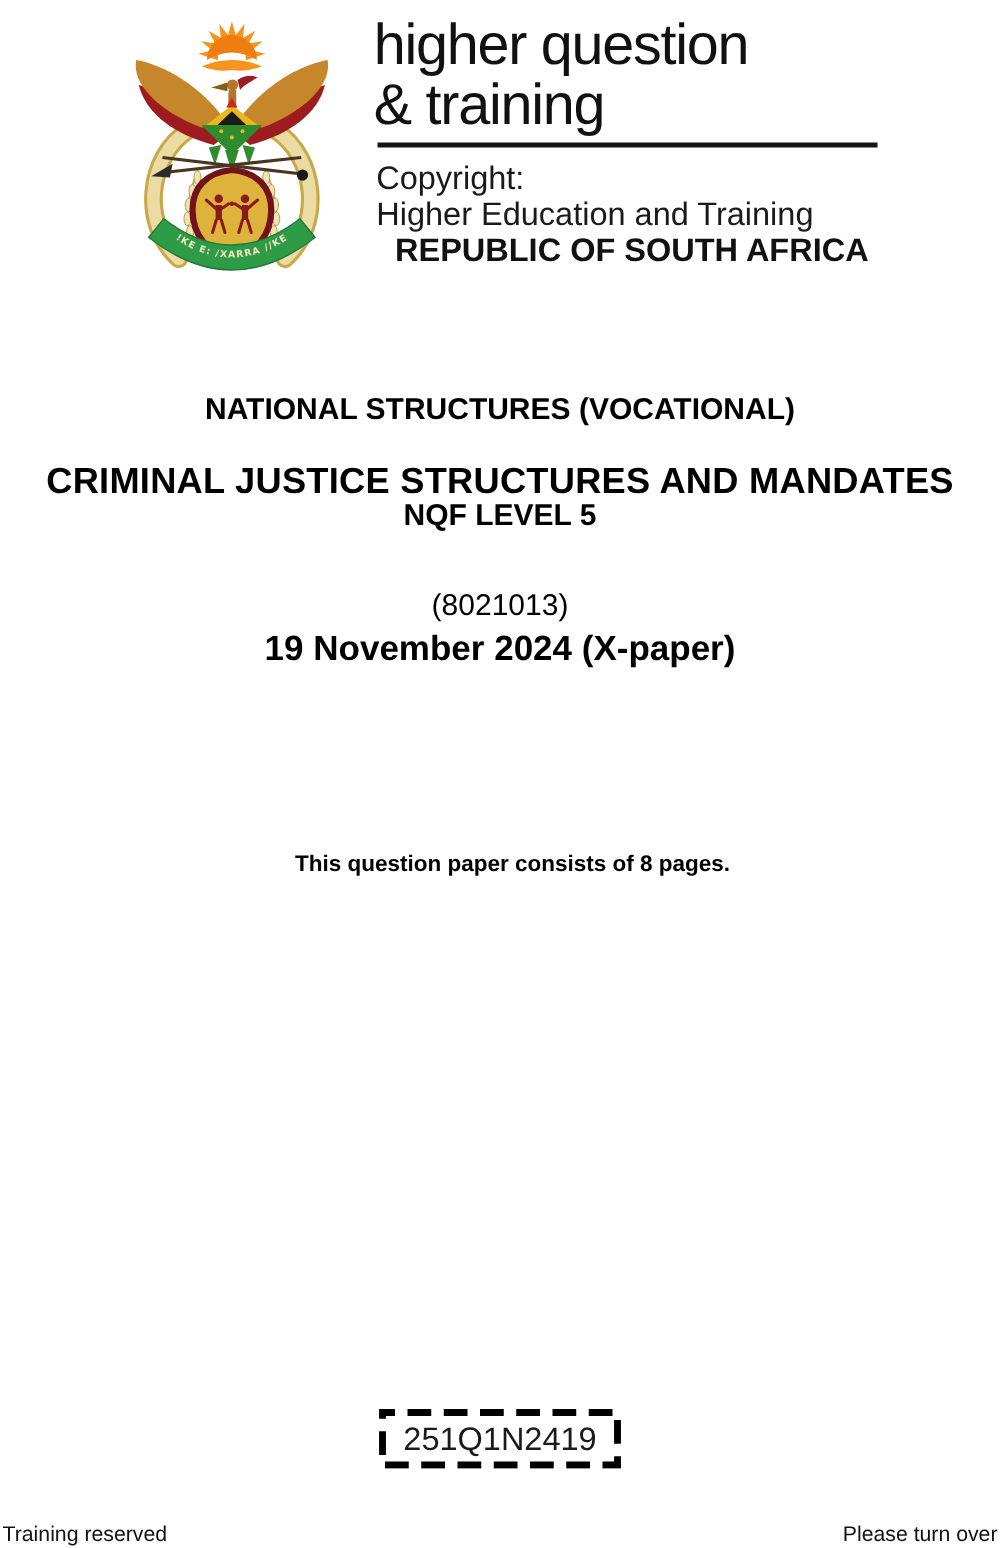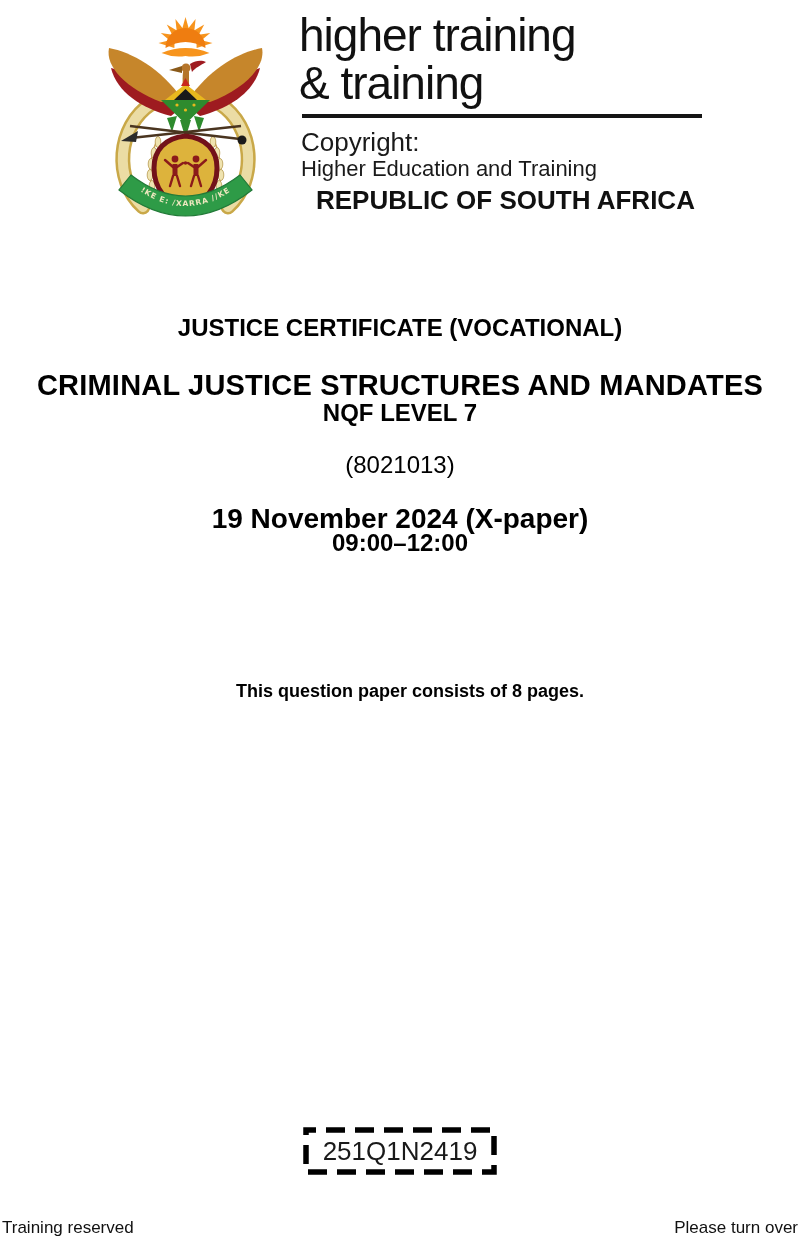--- a/index.html
+++ b/index.html
@@ -10,28 +10,28 @@
     font-family:"Liberation Sans","DejaVu Sans",sans-serif;
     color:#000;
     overflow:hidden;
   }
   
   .emblem{position:absolute;left:93px;top:12px;width:185px;height:223px;}
   .brand{position:absolute;left:299px;top:12px;line-height:1.04;
          font-size:46px;font-weight:400;letter-spacing:-1px;color:#111;}
   .rule{position:absolute;left:302px;top:114px;width:400px;height:4px;background:#151515;}
   .dept-label{position:absolute;left:301px;top:127px;font-size:26px;color:#1a1a1a;}
-  .dept-name{position:absolute;left:301px;top:156px;font-size:22px;color:#1a1a1a;text-align:center;}
+  .dept-name{position:absolute;left:301px;top:156px;font-size:26px;color:#1a1a1a;text-align:center;}
   .country{position:absolute;left:316px;top:185px;font-size:26px;font-weight:700;color:#111;}
   
   .cline{position:absolute;left:0;right:0;text-align:center;line-height:1.12;}
   .t-cert   {top:315px;font-size:24px;font-weight:700;}
   .t-title  {top:369px;font-size:29px;font-weight:700;letter-spacing:0.2px;}
   .t-nqf    {top:400px;font-size:24px;font-weight:700;}
-  .t-code   {top:452px;font-size:24px;font-weight:400;}
+  .t-code   {top:472px;font-size:24px;font-weight:400;}
   .t-date   {top:503px;font-size:28px;font-weight:700;}
   .t-time   {top:530px;font-size:24px;font-weight:700;}
   .t-pages  {top:681px;font-size:18px;font-weight:700;margin-left:20px;}
   
   .code-box{position:absolute;left:303px;top:1127px;width:194px;height:48px;}
   .code-box svg{position:absolute;left:0;top:0;}
   .code-box .num{
     position:absolute;left:0;right:0;top:0;bottom:0;
     display:flex;align-items:center;justify-content:center;
     font-size:26px;font-weight:400;color:#1a1a1a;
@@ -143,34 +143,33 @@
       </g>
 
       <path d="M26,178 Q92.5,230 159,178 L147,163 Q92.5,205 38,163 Z" fill="#2E9B47" stroke="#227A38" stroke-width="1.2"></path>
       <text font-size="7.5" fill="#EFE8C0" letter-spacing="1" font-family="DejaVu Sans, sans-serif" font-weight="700">
         <textPath href="#mottoArc" startOffset="50%" text-anchor="middle">!KE E: /XARRA //KE</textPath>
       </text>
     </svg>
   </div>
 
   <div class="brand">
-    <div>higher training</div>
+    <div>higher question</div>
     <div>&amp; training</div>
   </div>
   <div class="rule"></div>
   <div class="dept-label">Copyright:</div>
   <div class="dept-name">Higher Education and Training</div>
   <div class="country">REPUBLIC OF SOUTH AFRICA</div>
 
-  <div class="cline t-cert">JUSTICE CERTIFICATE (VOCATIONAL)</div>
+  <div class="cline t-cert">NATIONAL STRUCTURES (VOCATIONAL)</div>
   <div class="cline t-title">CRIMINAL JUSTICE STRUCTURES AND MANDATES</div>
-  <div class="cline t-nqf">NQF LEVEL 7</div>
+  <div class="cline t-nqf">NQF LEVEL 5</div>
   <div class="cline t-code">(8021013)</div>
   <div class="cline t-date">19 November 2024 (X-paper)</div>
-  <div class="cline t-time">09:00–12:00</div>
   <div class="cline t-pages">This question paper consists of 8 pages.</div>
 
   <div class="code-box">
     <svg width="194" height="48" viewBox="0 0 194 48">
       <rect x="3" y="3" width="188" height="42" fill="none" stroke="#000" stroke-width="5.5" stroke-dasharray="19 10" stroke-dashoffset="9"></rect>
     </svg>
     <span class="num">251Q1N2419</span>
   </div>
 
   <div class="footer-left">Training reserved</div>

